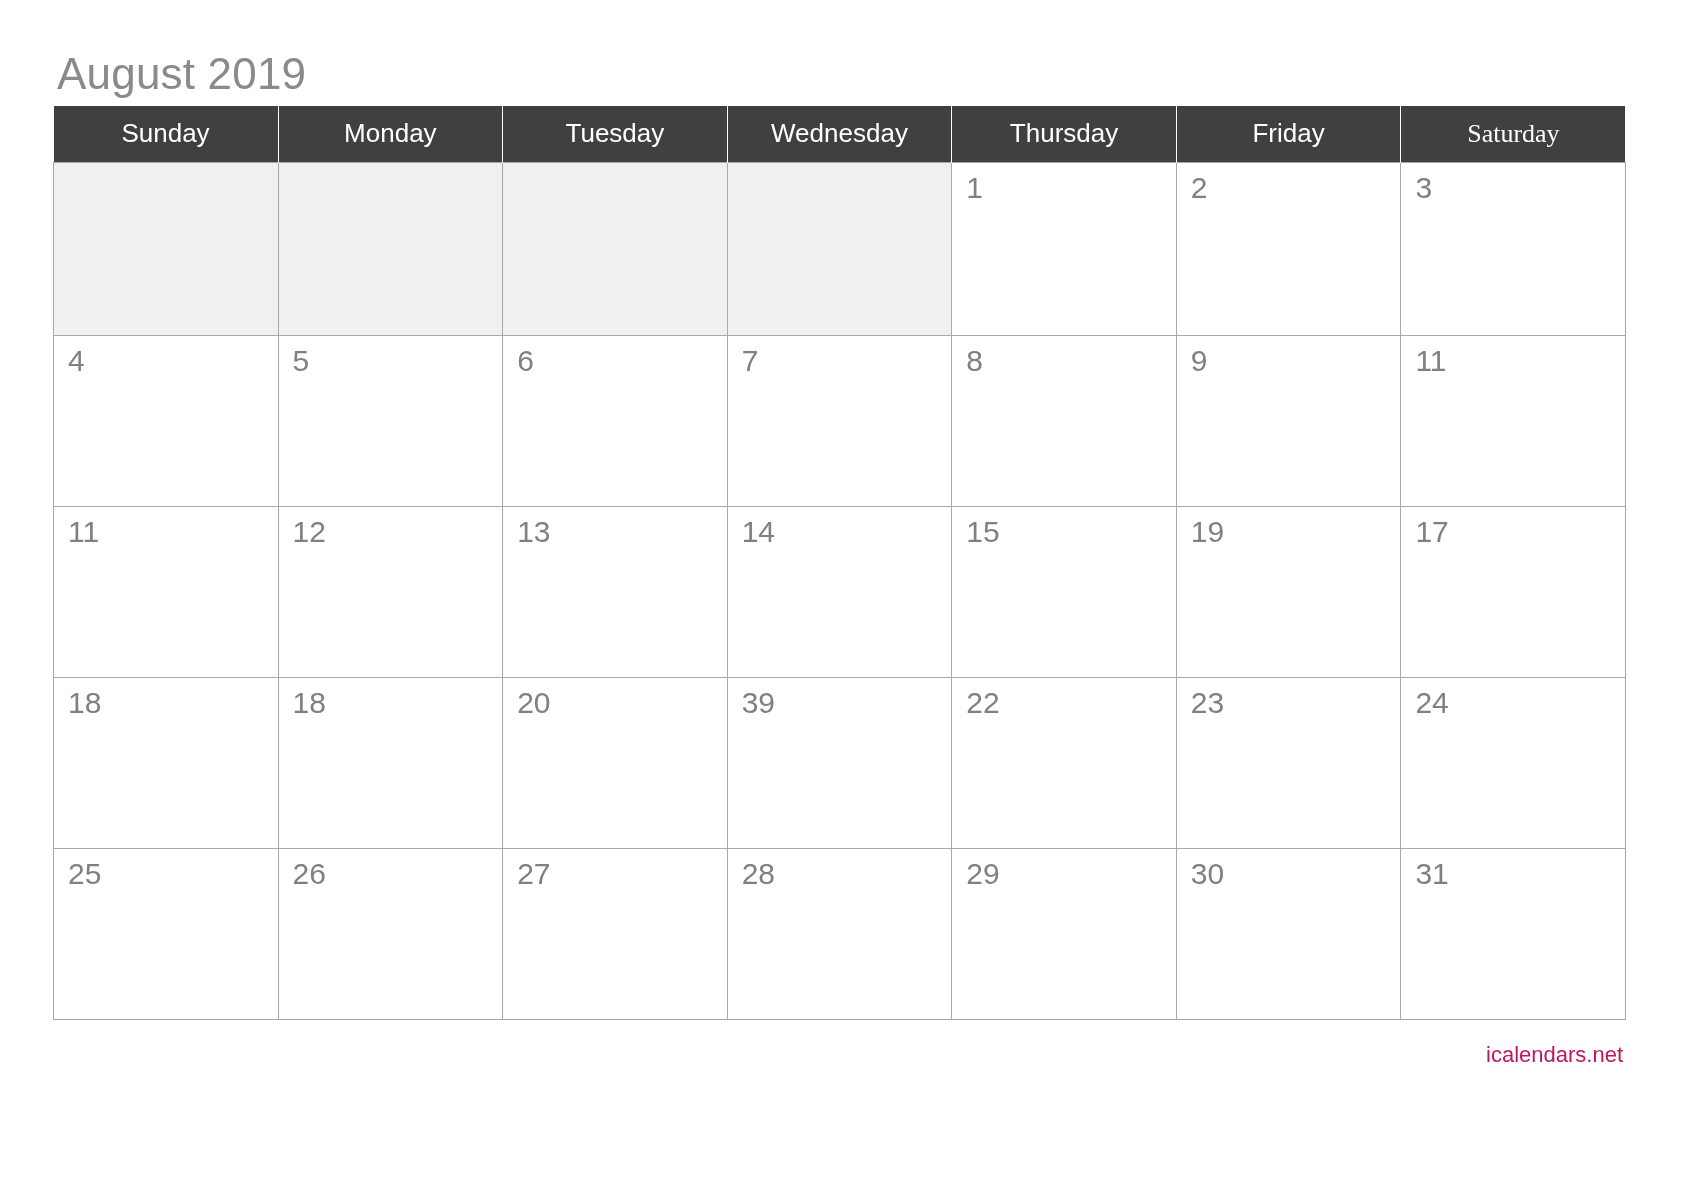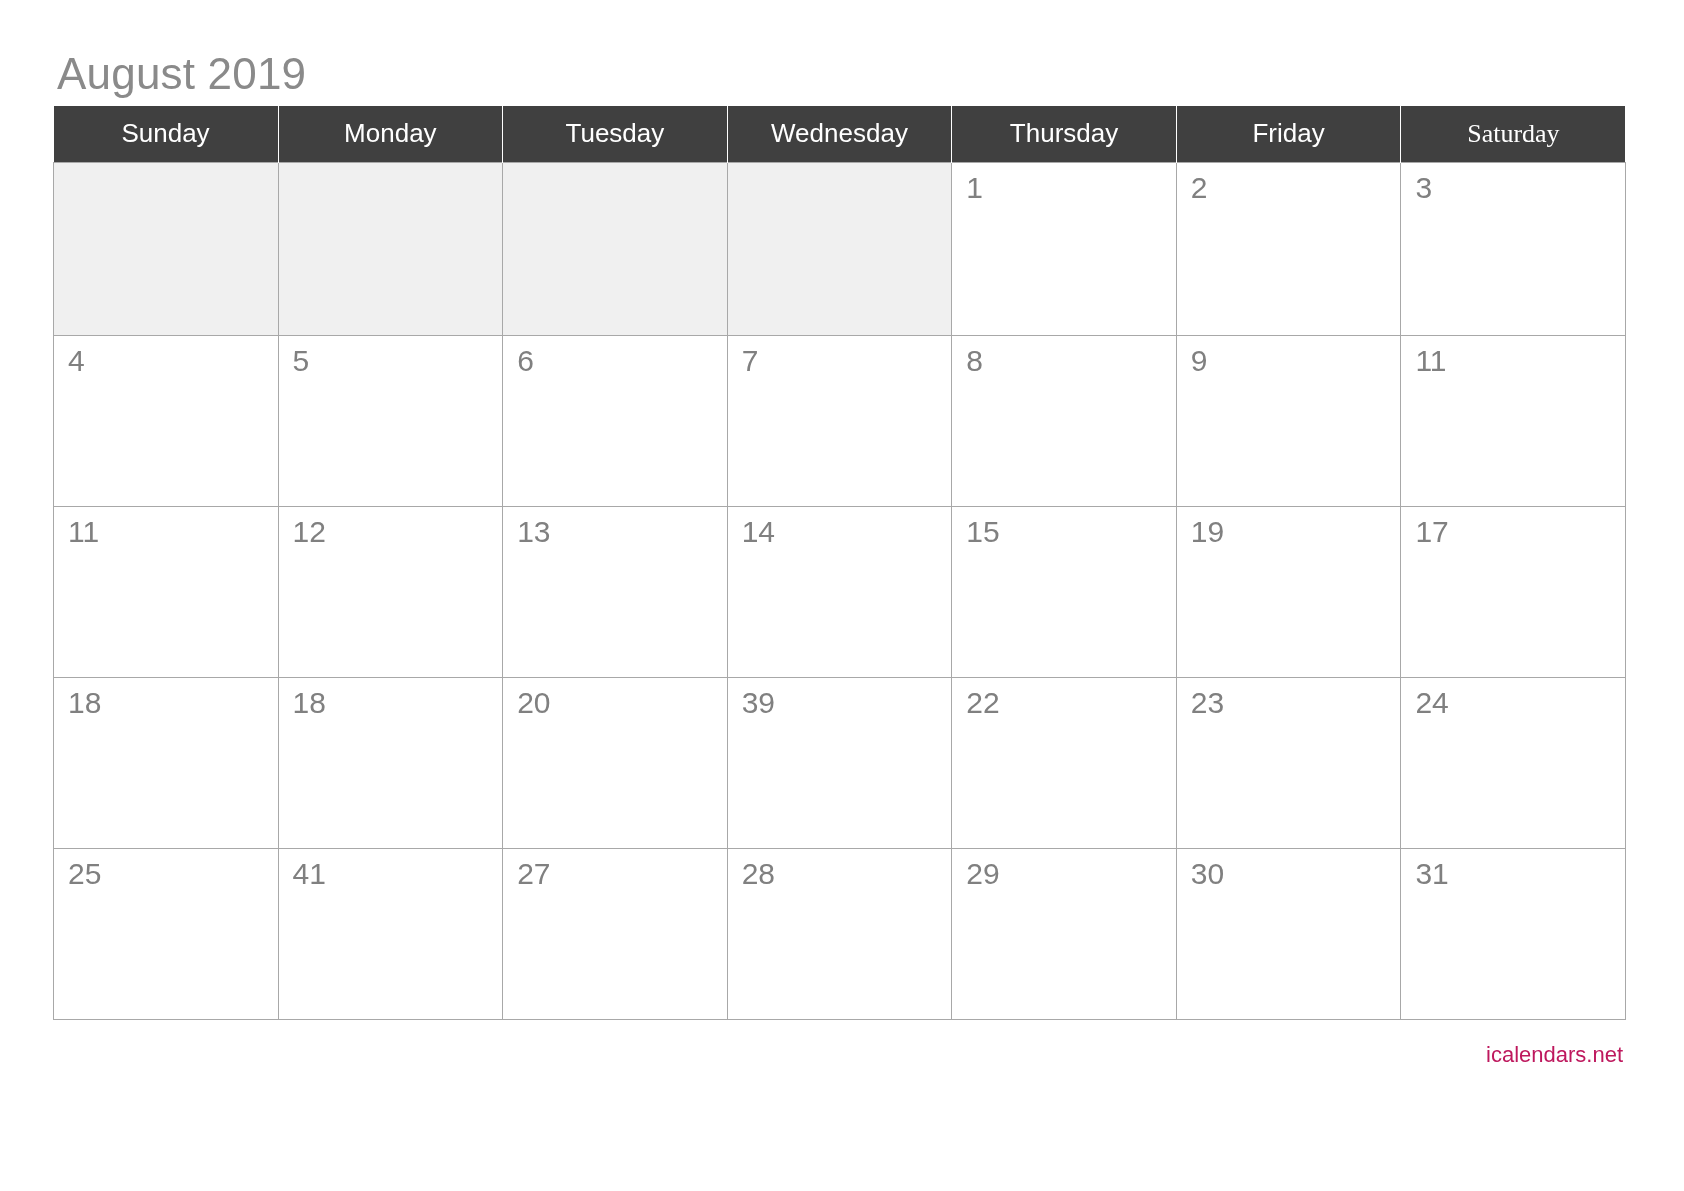--- a/index.html
+++ b/index.html
@@ -230,21 +230,21 @@
           <td class="day">
               <span class="daynum">24</span>
             </td>
         </tr>
 
         <tr>
           <td class="day">
               <span class="daynum">25</span>
             </td>
           <td class="day">
-              <span class="daynum">41</span>
+              <span class="daynum">26</span>
             </td>
           <td class="day">
               <span class="daynum">27</span>
             </td>
           <td class="day">
               <span class="daynum">28</span>
             </td>
           <td class="day">
               <span class="daynum">29</span>
             </td>

